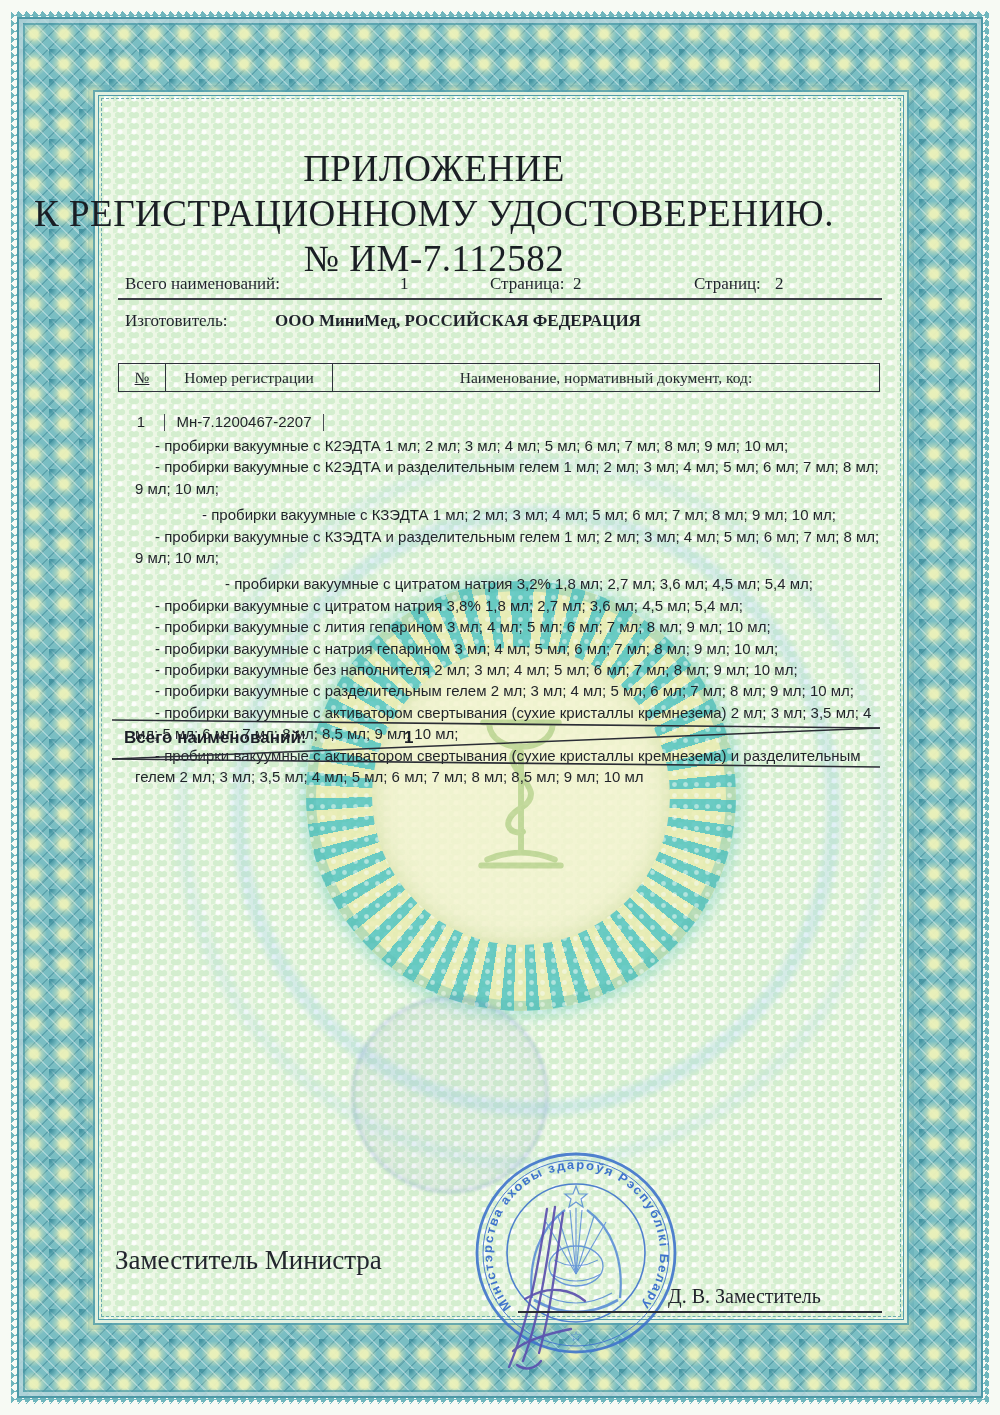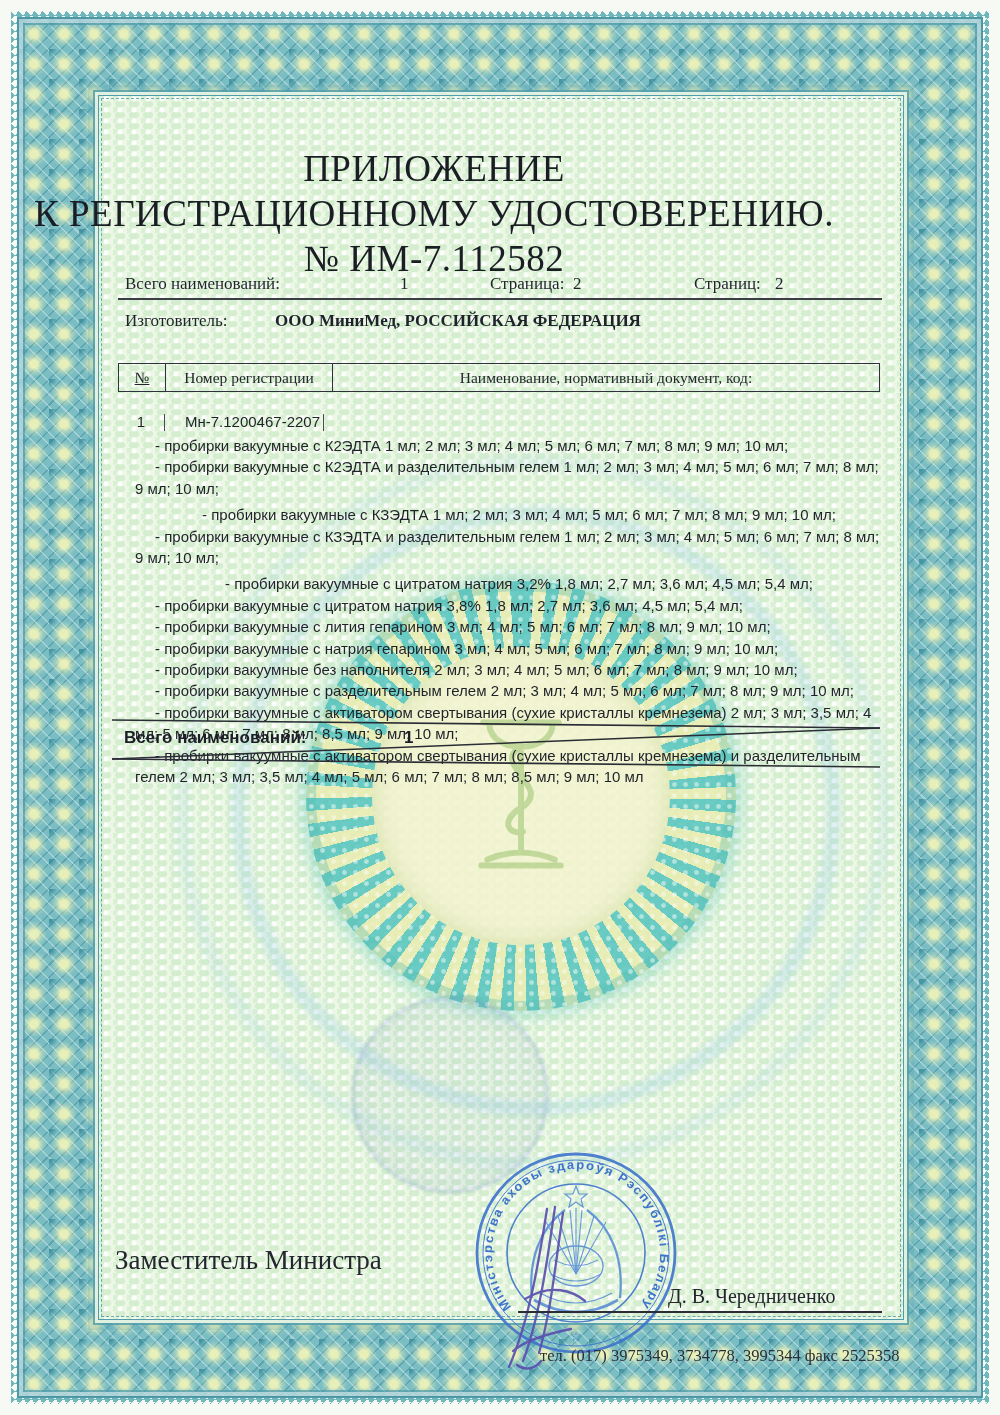--- a/index.html
+++ b/index.html
@@ -86,21 +86,21 @@
   .c1{width:46px; border-right:1.5px solid #2f323c;}
   .c2{width:166px; border-right:1.5px solid #2f323c;}
   .c3{flex:1;}
   .underlined{text-decoration:underline;}
   .row1{
     left:118px; top:413px; width:766px; display:flex; align-items:flex-start;
     font-family:"Liberation Sans", sans-serif; font-size:15px; color:#1f2228;
   }
   .row1 .c-num{width:46px; text-align:center;}
   .row1 .vsep{width:1px; height:17px; background:#4a4d55; margin-top:1px;}
-  .row1 .c-reg{width:152px; text-align:right; padding:0 3px;}
+  .row1 .c-reg{width:152px; text-align:center; padding:0 3px;}
   .row1 .c-desc{flex:1; padding-left:3px;}
   .items{
     left:135px; top:435px; width:748px; margin:0; padding:0; list-style:none;
     font-family:"Liberation Sans", sans-serif; font-size:15px; line-height:21.4px; color:#1f2228;
   }
   .items li{text-indent:20px;}
   .items li.gap{margin-top:5px;text-align:center;}
   .strike-svg{left:110px; top:712px; z-index:5;}
   .total-label{left:124px; top:728px; font-family:"Liberation Sans", sans-serif; font-weight:bold; font-size:17px; color:#1c1f27;}
   .total-value{left:404px; top:728px; font-family:"Liberation Sans", sans-serif; font-weight:bold; font-size:17px; color:#1c1f27;}
@@ -233,16 +233,15 @@
       <path d="M52,6 C44,58 34,118 14,164"></path>
       <path d="M60,4 C52,60 44,116 28,158"></path>
       <path d="M68,10 C60,64 56,108 44,150"></path>
       <path d="M30,96 C56,80 78,88 90,98"></path>
       <path d="M18,148 C32,136 56,130 76,126"></path>
       <path d="M22,162 C30,168 40,166 46,158"></path>
     </g>
   </svg>
 
   <div class="abs name-line"></div>
-  <span class="abs signer">Д. В. Чередниченко</span>
-  <span class="abs phone">тел. (017)  3975349, 3734778, 3995344 факс 2525358</span>
+  <span class="abs signer">Д. В. Заместитель</span>
 
 </div>
 
 </body></html>

